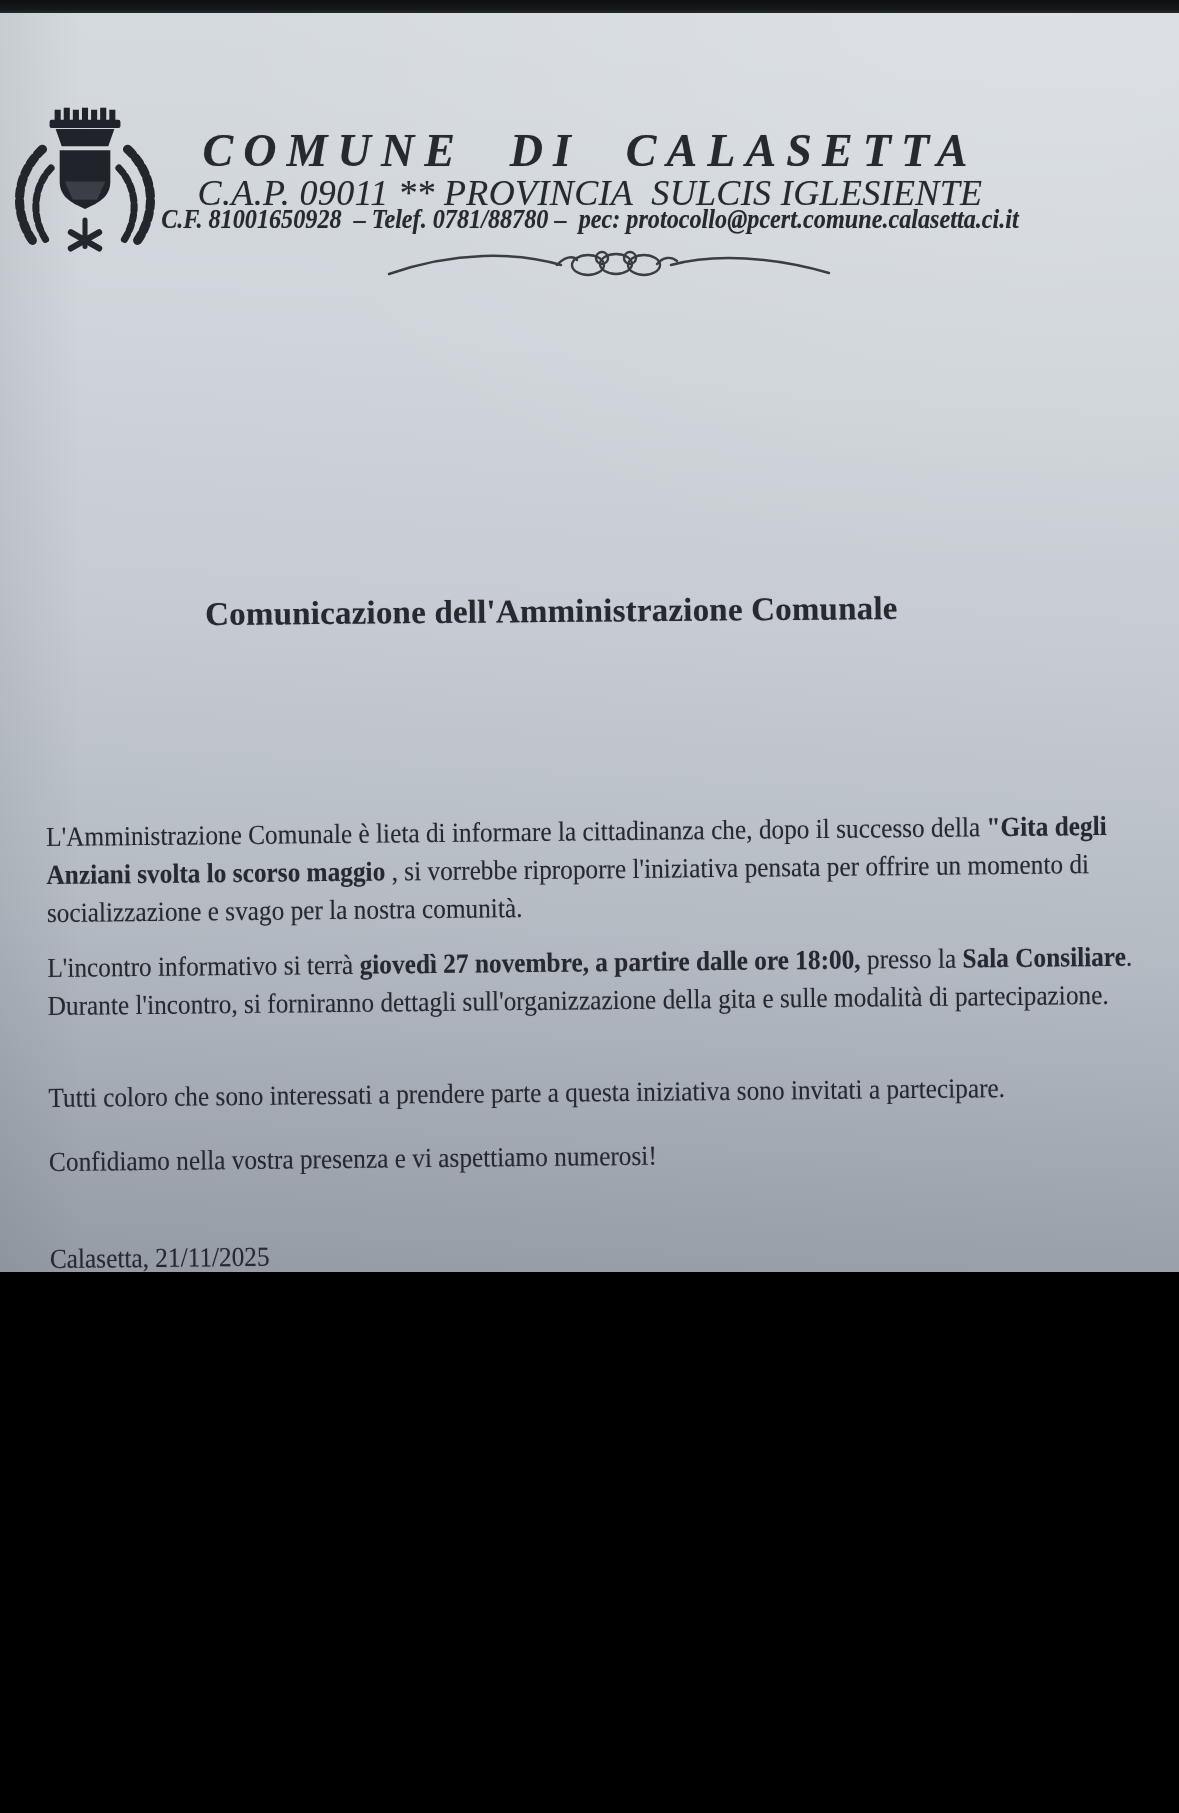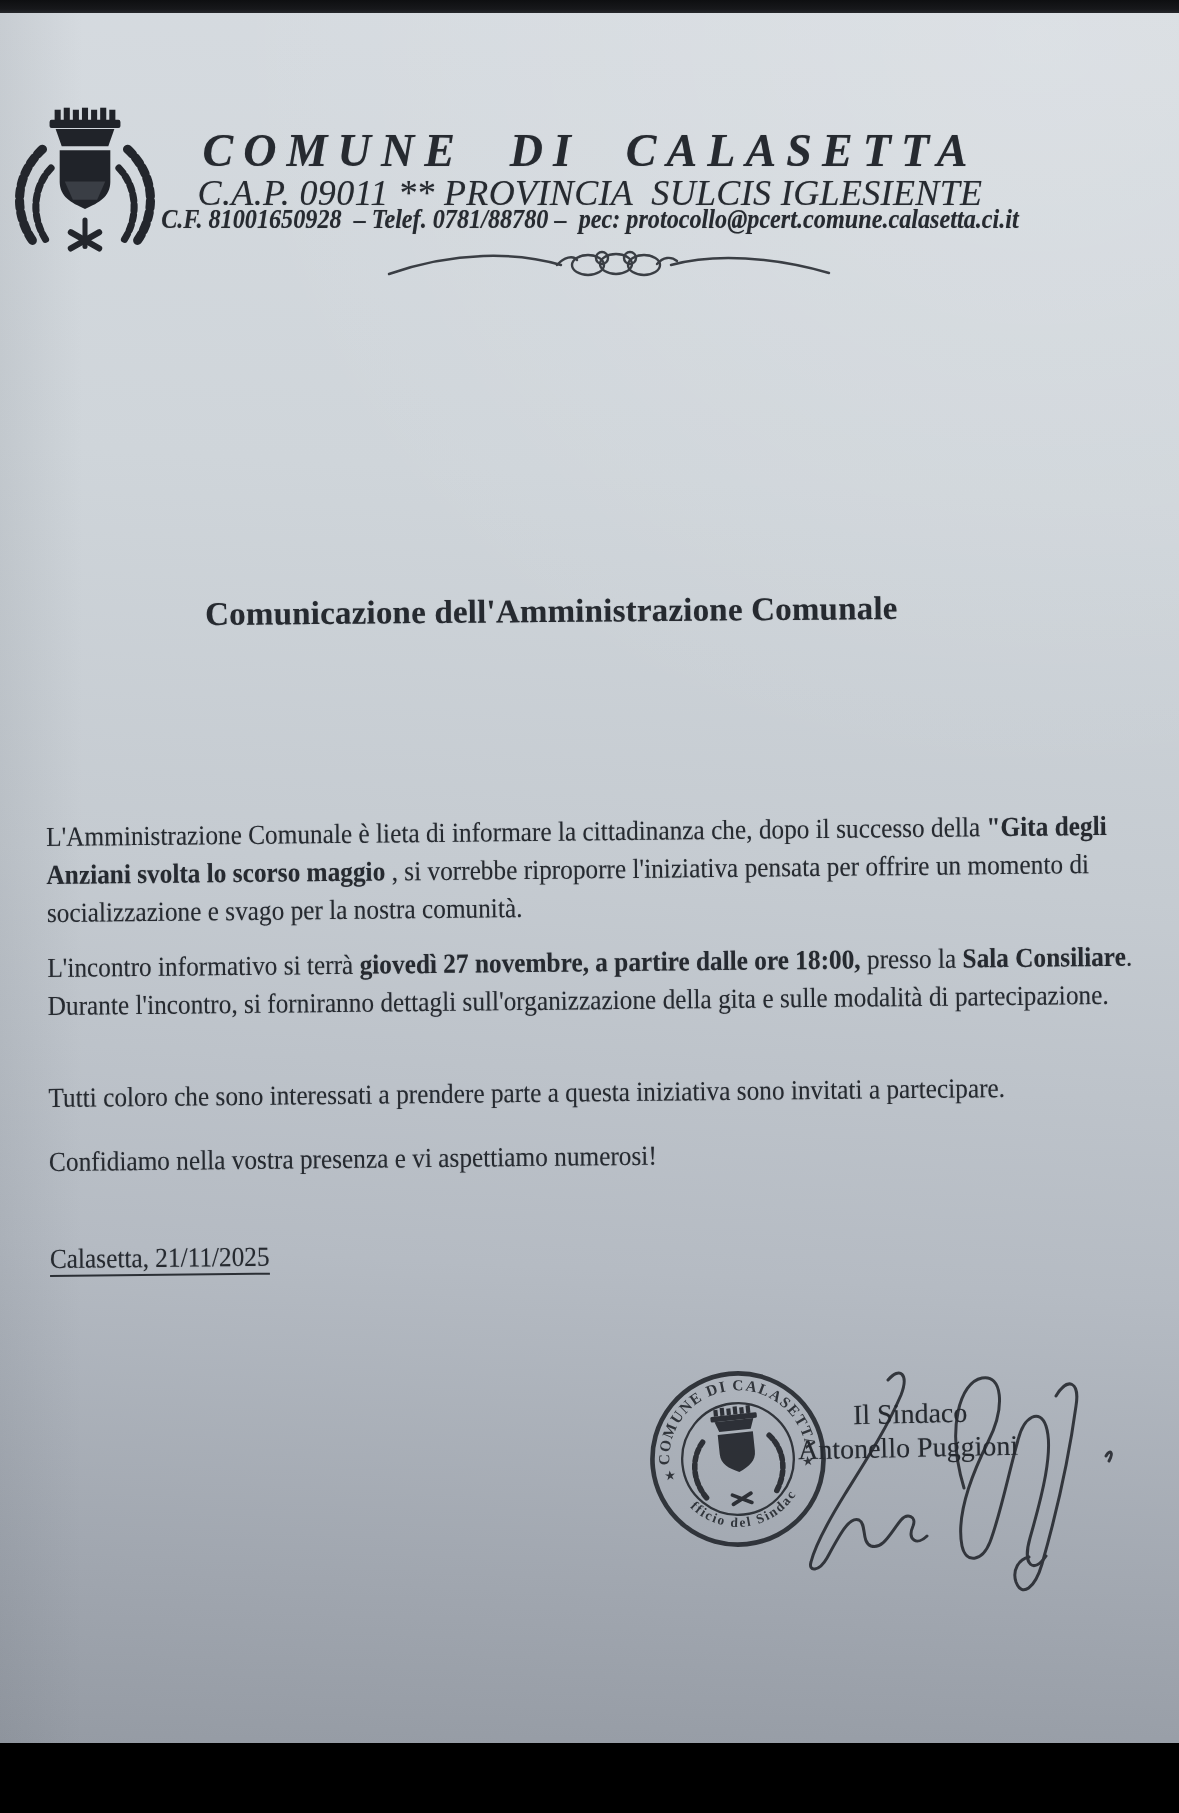--- a/index.html
+++ b/index.html
@@ -1,18 +1,18 @@
 <!DOCTYPE html>
 <html><head>
 <meta charset="utf-8">
 <style>
   html,body{margin:0;padding:0;background:#000;}
   .screen{
     position:relative;
-    width:1179px;height:1743px;
+    width:1179px;height:1272px;
     overflow:hidden;
     font-family:"Liberation Serif", serif;
   }
   .top-bar{
     position:absolute;left:0;top:0;width:100%;height:13px;
     background:linear-gradient(180deg,#0e0f11 0%,#17181b 70%,#26282c 100%);
     z-index:3;
   }
   .paper{
     position:absolute;left:0;top:0;width:100%;height:100%;

